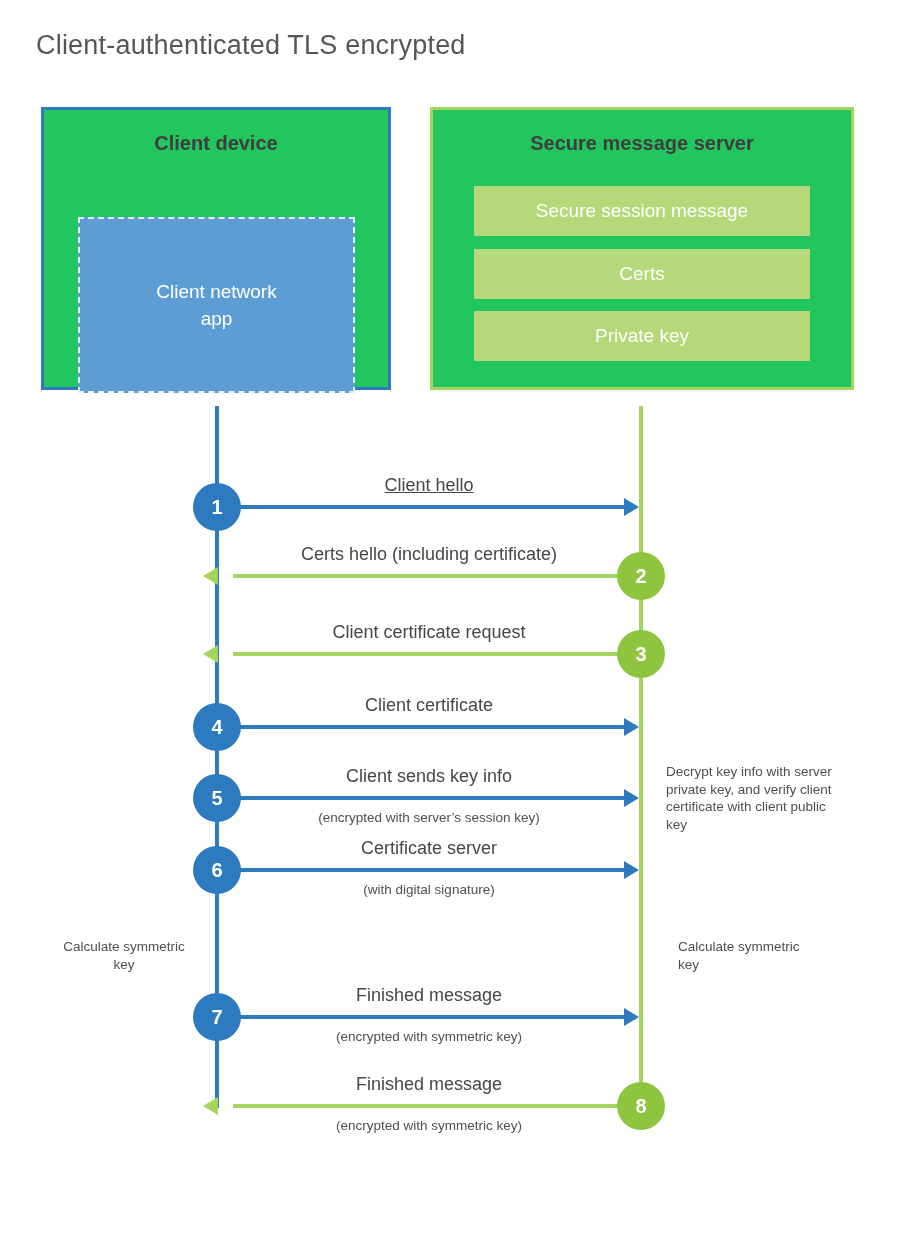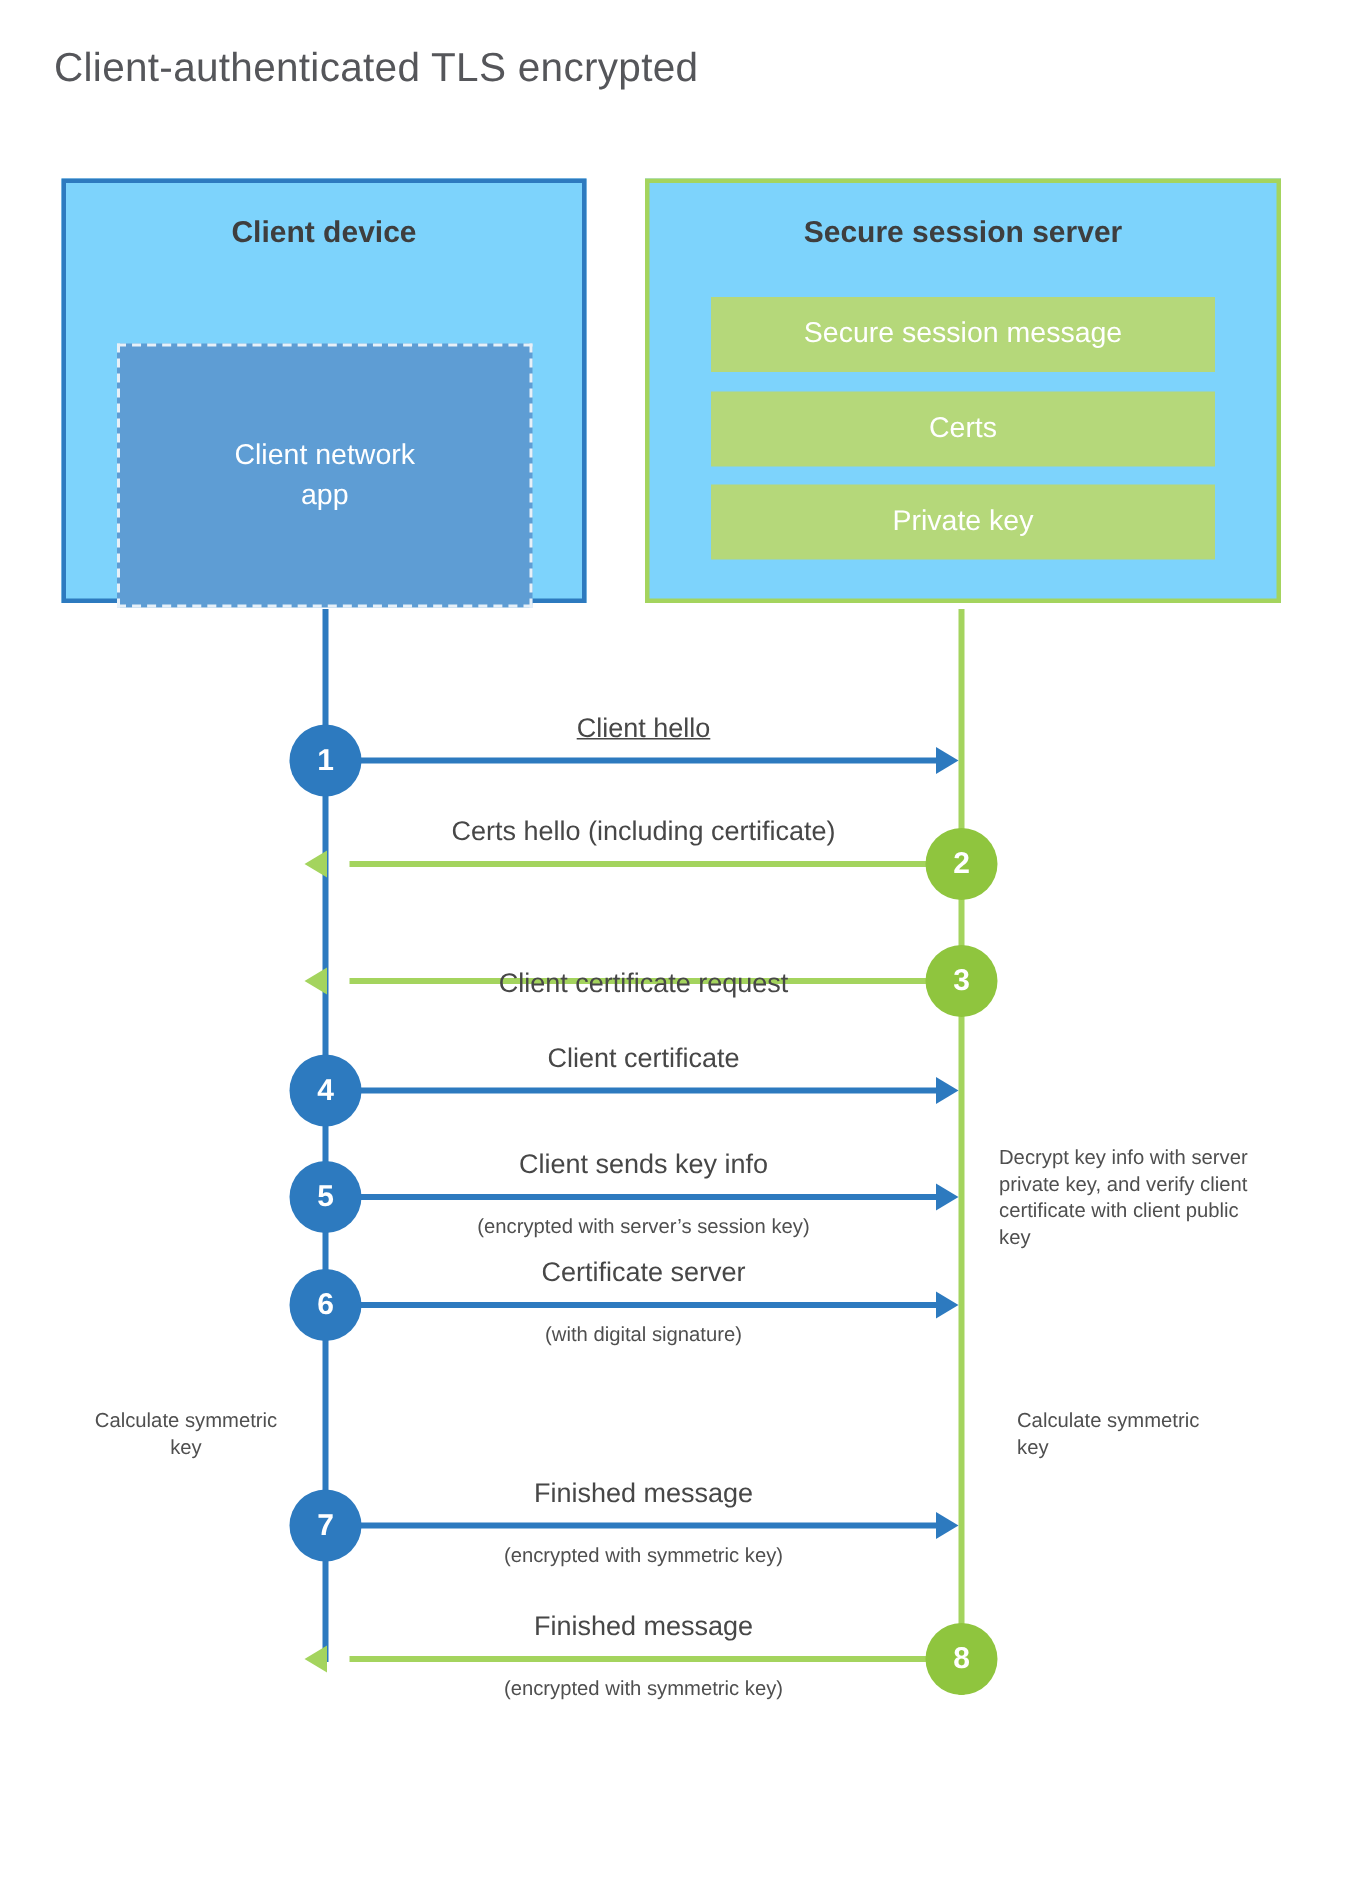--- a/index.html
+++ b/index.html
@@ -15,21 +15,21 @@
   }
   html,body{margin:0;padding:0;background:#ffffff;}
   body{font-family:"Liberation Sans","DejaVu Sans",sans-serif;}
   .canvas{position:relative;width:900px;height:1256px;background:#fff;overflow:hidden;}
 
   .page-title{
     position:absolute;left:36px;top:30px;margin:0;
     font-size:27px;font-weight:300;color:var(--ink-title);letter-spacing:0.2px;
   }
 
-  .actor-box{position:absolute;top:119px;height:283px;background:#7dd3fc;box-sizing:border-box;}
+  .actor-box{position:absolute;top:107px;height:283px;background:#22c55e;box-sizing:border-box;}
   .actor-box.client{left:41px;width:350px;border:3px solid var(--blue);}
   .actor-box.server{left:430px;width:424px;border:3px solid var(--green);}
   .actor-title{
     position:absolute;left:0;right:0;top:22px;text-align:center;
     font-size:20px;font-weight:bold;color:var(--ink-bold);
   }
 
   .app-box{
     position:absolute;left:34px;top:73px;width:277px;height:176px;
     background:var(--blue-light);
@@ -86,21 +86,21 @@
   <h1 class="page-title">Client-authenticated TLS encrypted</h1>
 
   <div class="actor-box client">
     <div class="actor-title">Client device</div>
     <div class="app-box">
       <div class="app-label">Client network app</div>
     </div>
   </div>
 
   <div class="actor-box server">
-    <div class="actor-title">Secure session server</div>
+    <div class="actor-title">Secure message server</div>
     <div id="server-modules">
         <div class="module-bar" style="top: 76px;">Secure session message</div>
         <div class="module-bar" style="top: 139px;">Certs</div>
         <div class="module-bar" style="top: 201px;">Private key</div>
       </div>
   </div>
 
   <div class="lifeline client"></div>
   <div class="lifeline server"></div>
 
@@ -109,21 +109,21 @@
       <div class="arrow-head right" style="top: 498px; left: 624px;"></div>
       <div class="step-circle blue" style="left: 193px; top: 483px;">1</div>
       <div class="step-label" style="top: 473px; text-decoration: underline;">Client hello</div>
       <div class="step-line left" style="top: 574px;"></div>
       <div class="arrow-head left" style="top: 567px; left: 203px;"></div>
       <div class="step-circle green" style="left: 617px; top: 552px;">2</div>
       <div class="step-label" style="top: 542px;">Certs hello (including certificate)</div>
       <div class="step-line left" style="top: 652px;"></div>
       <div class="arrow-head left" style="top: 645px; left: 203px;"></div>
       <div class="step-circle green" style="left: 617px; top: 630px;">3</div>
-      <div class="step-label" style="top: 620px; margin-top: 23px;">Client certificate request</div>
+      <div class="step-label" style="top: 620px;">Client certificate request</div>
       <div class="step-line right" style="top: 725px;"></div>
       <div class="arrow-head right" style="top: 718px; left: 624px;"></div>
       <div class="step-circle blue" style="left: 193px; top: 703px;">4</div>
       <div class="step-label" style="top: 693px;">Client certificate</div>
       <div class="step-line right" style="top: 796px;"></div>
       <div class="arrow-head right" style="top: 789px; left: 624px;"></div>
       <div class="step-circle blue" style="left: 193px; top: 774px;">5</div>
       <div class="step-label" style="top: 764px;">Client sends key info</div>
       <div class="step-sublabel" style="top: 809px;">(encrypted with server’s session key)</div>
       <div class="step-line right" style="top: 868px;"></div>

